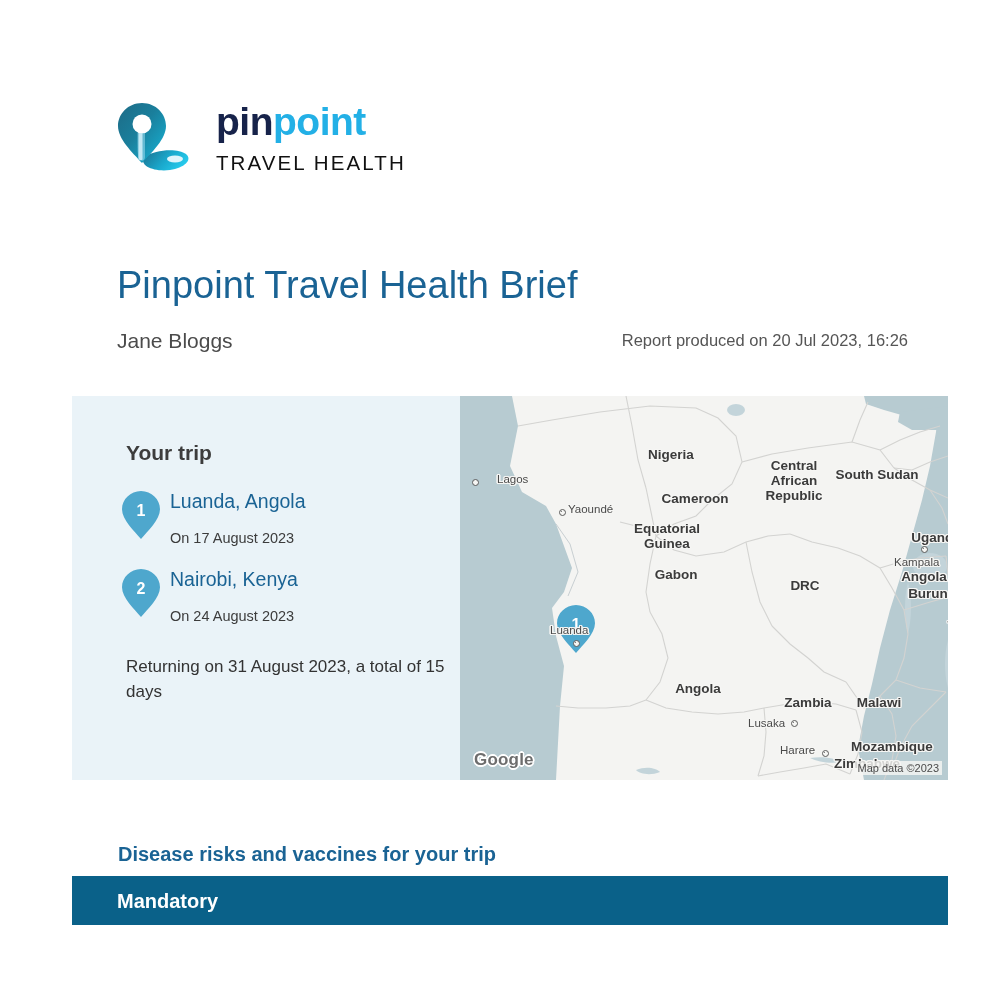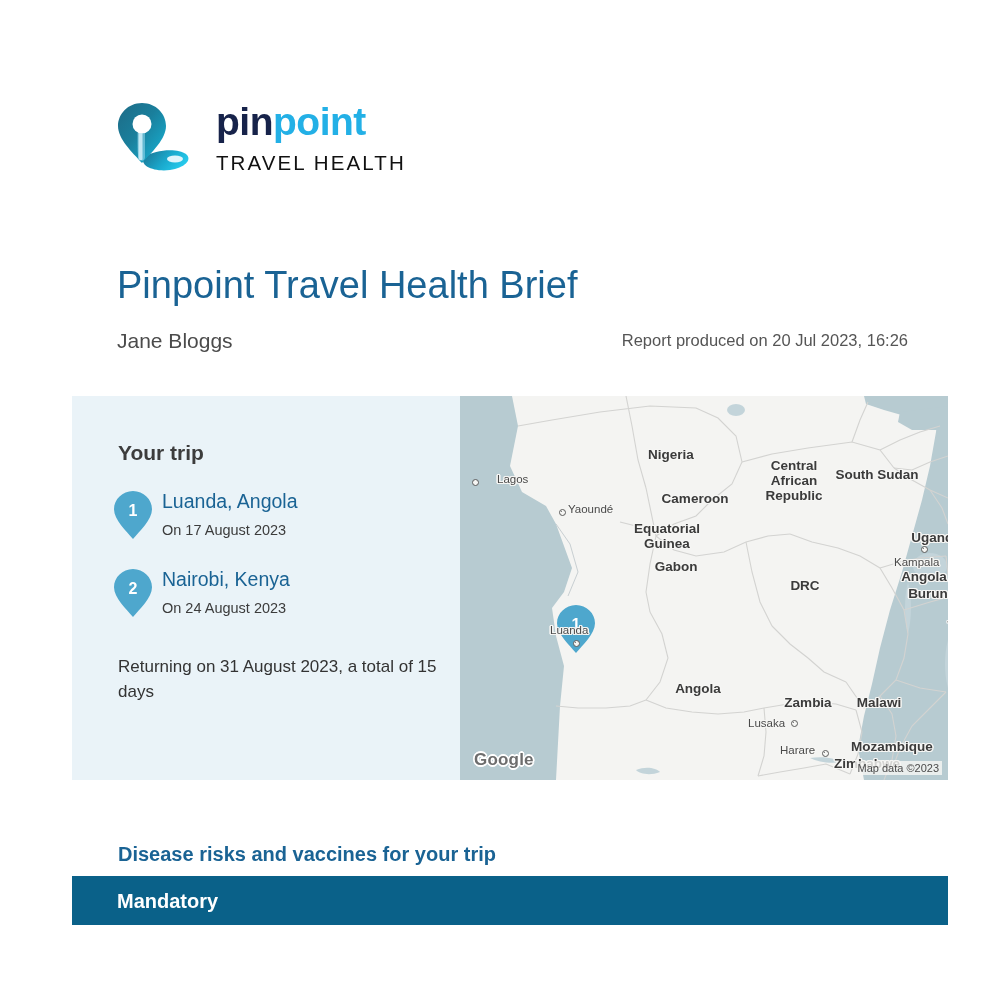--- a/index.html
+++ b/index.html
@@ -33,31 +33,31 @@
   .report-produced{
     position:absolute;right:92px;top:328px;
     font-size:16.5px;color:#555555;line-height:24px;white-space:nowrap;
   }
 
   
   .trip-panel{
     position:absolute;left:72px;top:396px;width:876px;height:384px;
     background:#eaf3f8;overflow:hidden;
   }
-  .trip-left{position:absolute;left:0;top:0;width:350px;height:384px;}
+  .trip-left{position:absolute;left:8px;top:0;width:350px;height:384px;}
   .trip-heading{
     position:absolute;left:46px;top:44px;
     font-size:21px;font-weight:bold;color:#3c3c3c;line-height:26px;
   }
   .trip-stops{position:absolute;left:40px;top:92px;width:330px;}
   .stop{position:relative;height:78px;}
   .stop-pin{position:absolute;left:0;top:2px;width:42px;height:50px;}
   .stop-text{position:absolute;left:50px;top:0px;}
   .stop-city{font-size:19.5px;color:#1a6394;line-height:26px;white-space:nowrap;}
-  .stop-date{font-size:14.5px;color:#3c3c3c;line-height:22px;margin-top:5px;white-space:nowrap;}
+  .stop-date{font-size:14.5px;color:#3c3c3c;line-height:22px;margin-top:13px;white-space:nowrap;}
   .trip-return{
     position:absolute;left:46px;top:258px;width:320px;
     font-size:17px;color:#333333;line-height:25px;
   }
 
   
   .map{
     position:absolute;left:388px;top:0;width:488px;height:384px;
     background:#fdba74;overflow:hidden;
   }
@@ -260,21 +260,21 @@
 
       <g stroke="#c8cfd2" stroke-width="1" fill="none">
         <path d="M96 128 L110 148 L118 176 L108 200"></path>
       </g>
     </svg>
 
     <span class="map-label country" style="left:211px;top:51px;transform:translateX(-50%);">Nigeria</span>
     <span class="map-label country" style="left:235px;top:95px;transform:translateX(-50%);">Cameroon</span>
     <span class="map-label country" style="left:334px;top:62px;transform:translateX(-50%);">Central<br>African<br>Republic</span>
     <span class="map-label country" style="left:207px;top:125px;transform:translateX(-50%);">Equatorial<br>Guinea</span>
-    <span class="map-label country" style="left:216px;top:163px;transform:translateX(-50%);">Gabon</span>
+    <span class="map-label country" style="left:216px;top:171px;transform:translateX(-50%);">Gabon</span>
     <span class="map-label country" style="left:417px;top:71px;transform:translateX(-50%);">South Sudan</span>
 
     <span class="map-label country" style="left:476px;top:134px;transform:translateX(-50%);">Uganda</span>
     <span class="map-label country" style="left:345px;top:182px;transform:translateX(-50%);">DRC</span>
     <span class="map-label country" style="left:464px;top:173px;transform:translateX(-50%);">Angola</span>
     <span class="map-label country" style="left:461px;top:190px;transform:translateX(-50%);margin-left:13px;">Burundi</span>
     <span class="map-label country" style="left:516px;top:222px;transform:translateX(-50%);">Tanzania</span>
     <span class="map-label country" style="left:238px;top:285px;transform:translateX(-50%);">Angola</span>
     <span class="map-label country" style="left:348px;top:299px;transform:translateX(-50%);">Zambia</span>
     <span class="map-label country" style="left:419px;top:299px;transform:translateX(-50%);">Malawi</span>

